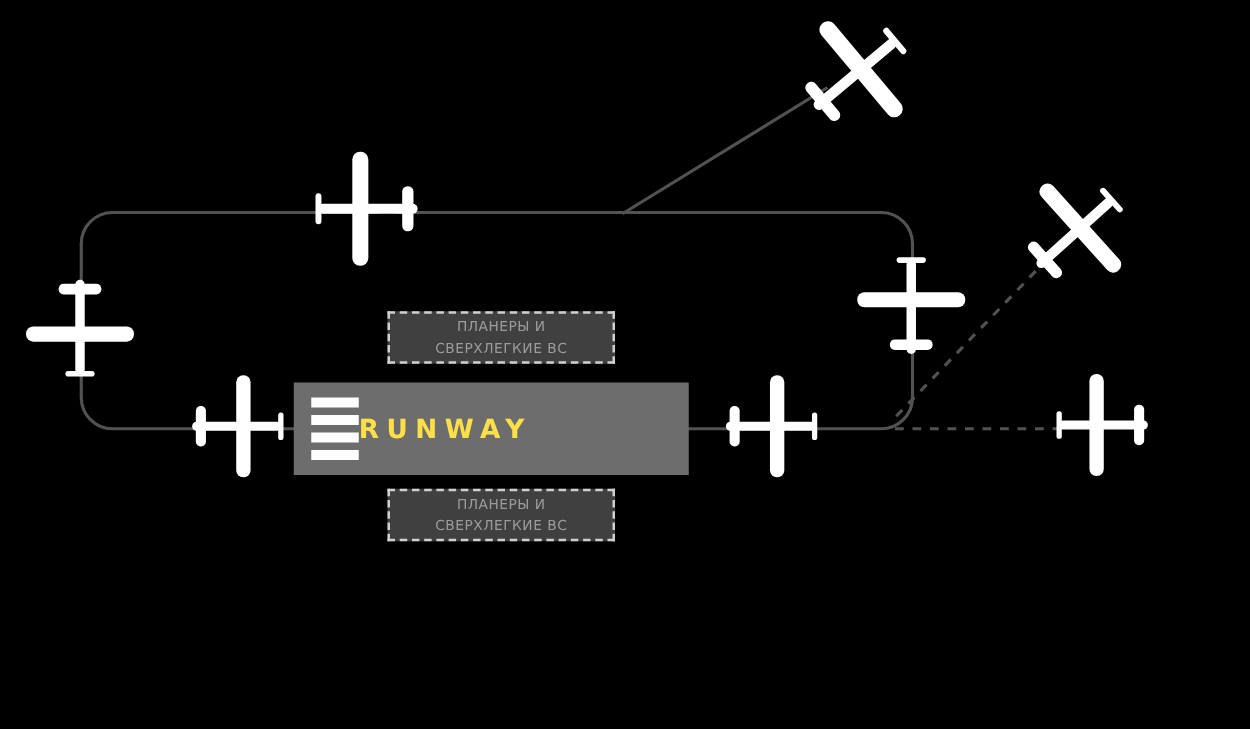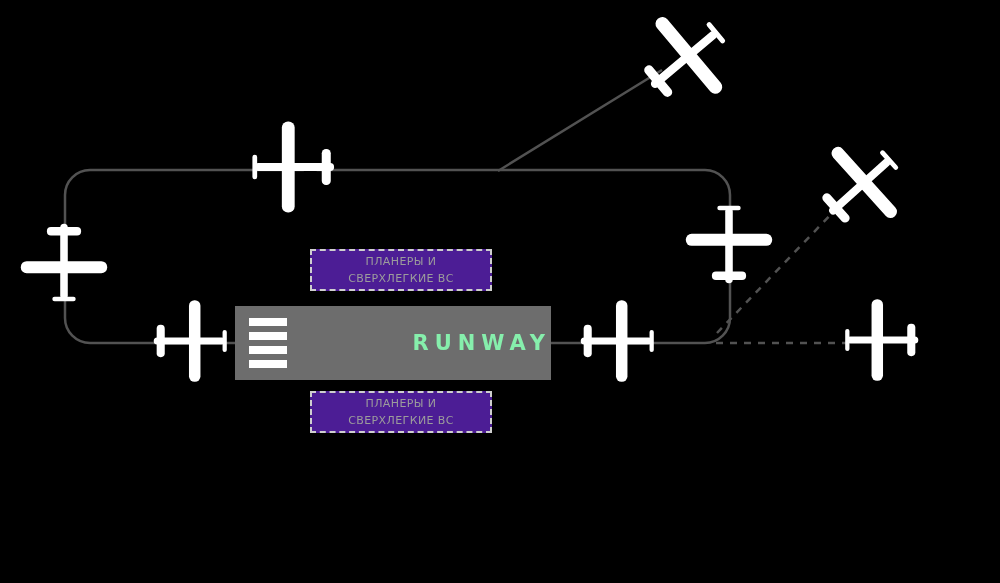--- a/index.html
+++ b/index.html
@@ -10,26 +10,26 @@
   svg.layer{position:absolute;left:0;top:0;}
   .pattern-line{fill:none;stroke:var(--line,#525252);stroke-width:2.5;}
   .dashed{stroke-dasharray:7 7;}
   .runway{
     position:absolute;left:235px;top:306px;width:316px;height:74px;
     background:var(--runway-bg,#6d6d6d);display:flex;align-items:center;
   }
   .stripes{display:flex;flex-direction:column;gap:6px;margin-left:14px;}
   .stripe{width:38px;height:8px;background:var(--stripe,#fff);}
   .runway-label{
-    flex:1;text-align:right;color:#86efac;font-weight:bold;
+    flex:1;text-align:left;color:#fde047;font-weight:bold;
     font-size:21px;letter-spacing:6px;
   }
   .zone{
     position:absolute;left:310px;width:182px;height:42px;box-sizing:border-box;
-    border:2px dashed var(--zone-border,#cfcfcf);background:#4c1d95;
+    border:2px dashed var(--zone-border,#cfcfcf);background:#404040;
     display:flex;flex-direction:column;align-items:center;justify-content:center;
     color:var(--zone-text,#9c9c9c);font-size:11px;letter-spacing:.4px;line-height:1.55;
   }
   .zone-top{top:249px;}
   .zone-bottom{top:391px;}
 </style>
 </head>
 <body>
 
 <div class="stage">

